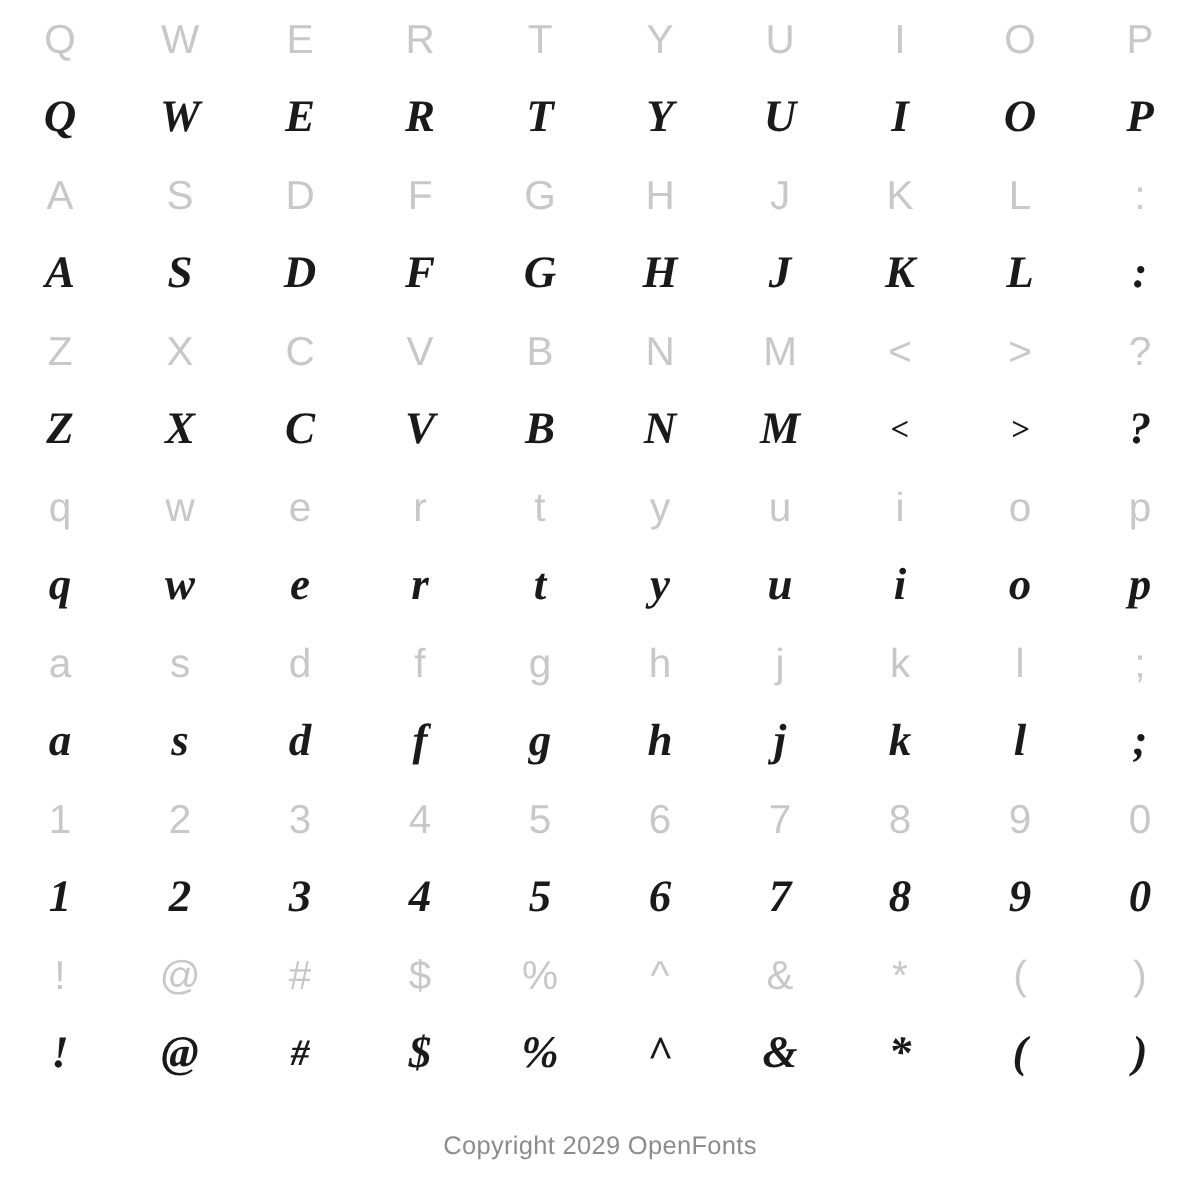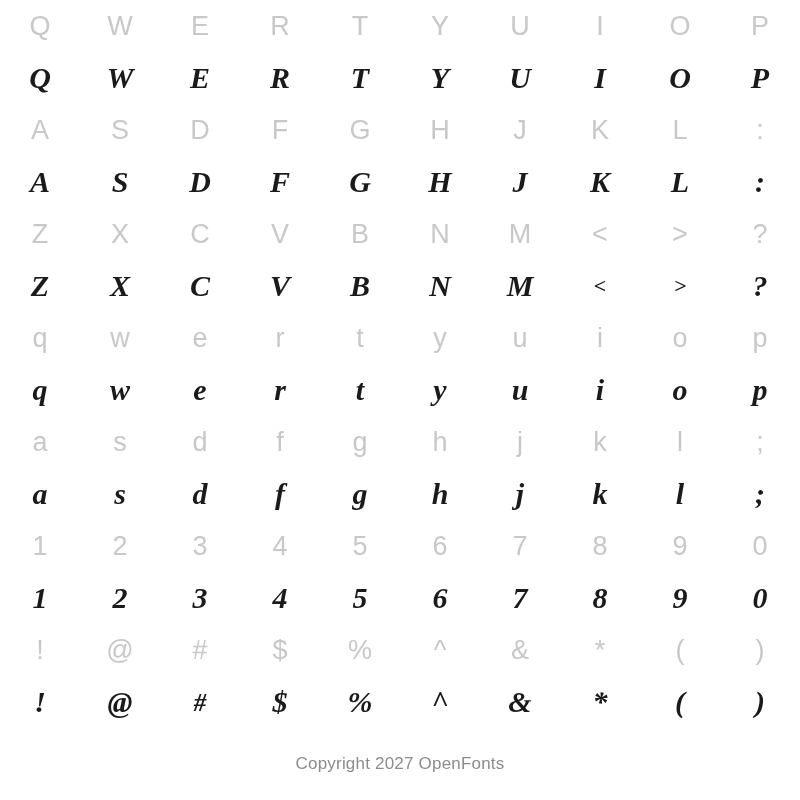--- a/index.html
+++ b/index.html
@@ -191,14 +191,14 @@
       <div class="cell row-spec-cell" style="font-family: &quot;Liberation Serif&quot;, &quot;DejaVu Serif&quot;, serif; font-size: 30px; font-weight: 700; font-style: italic; color: rgb(26, 26, 26);">@</div>
       <div class="cell row-spec-cell" style="font-family: &quot;Liberation Serif&quot;, &quot;DejaVu Serif&quot;, serif; font-size: 25px; font-weight: 700; font-style: italic; color: rgb(26, 26, 26);">#</div>
       <div class="cell row-spec-cell" style="font-family: &quot;Liberation Serif&quot;, &quot;DejaVu Serif&quot;, serif; font-size: 30px; font-weight: 700; font-style: italic; color: rgb(26, 26, 26);">$</div>
       <div class="cell row-spec-cell" style="font-family: &quot;Liberation Serif&quot;, &quot;DejaVu Serif&quot;, serif; font-size: 30px; font-weight: 700; font-style: italic; color: rgb(26, 26, 26);">%</div>
       <div class="cell row-spec-cell" style="font-family: &quot;Liberation Serif&quot;, &quot;DejaVu Serif&quot;, serif; font-size: 30px; font-weight: 700; font-style: italic; color: rgb(26, 26, 26);">^</div>
       <div class="cell row-spec-cell" style="font-family: &quot;Liberation Serif&quot;, &quot;DejaVu Serif&quot;, serif; font-size: 30px; font-weight: 700; font-style: italic; color: rgb(26, 26, 26);">&amp;</div>
       <div class="cell row-spec-cell" style="font-family: &quot;Liberation Serif&quot;, &quot;DejaVu Serif&quot;, serif; font-size: 30px; font-weight: 700; font-style: italic; color: rgb(26, 26, 26);">*</div>
       <div class="cell row-spec-cell" style="font-family: &quot;Liberation Serif&quot;, &quot;DejaVu Serif&quot;, serif; font-size: 30px; font-weight: 700; font-style: italic; color: rgb(26, 26, 26);">(</div>
       <div class="cell row-spec-cell" style="font-family: &quot;Liberation Serif&quot;, &quot;DejaVu Serif&quot;, serif; font-size: 30px; font-weight: 700; font-style: italic; color: rgb(26, 26, 26);">)</div>
     </div>
-  <div class="footer">Copyright 2027 OpenFonts</div>
+  <div class="footer">Copyright 2029 OpenFonts</div>
 </div>
 
 </body></html>

